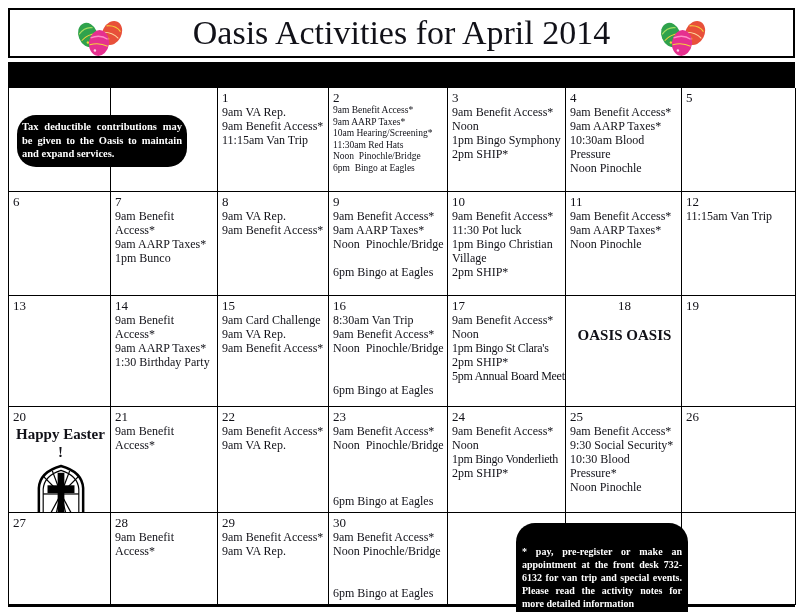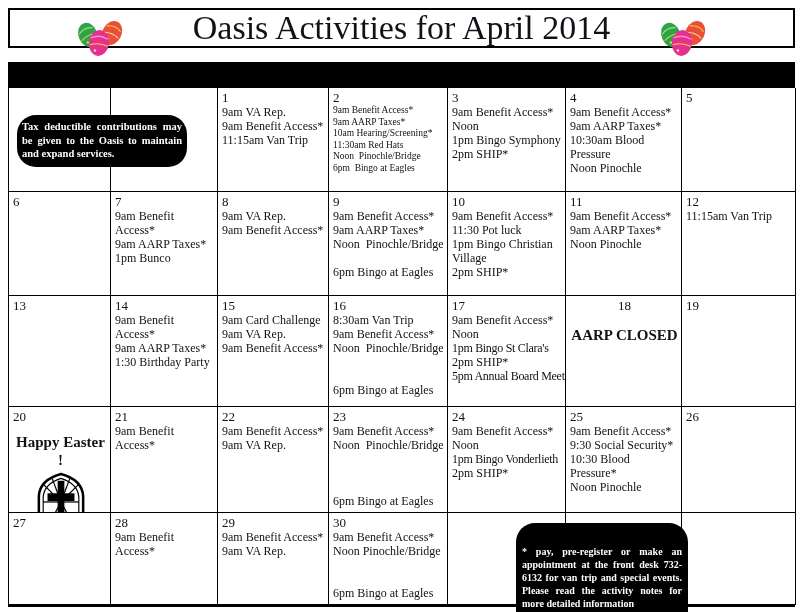--- a/index.html
+++ b/index.html
@@ -9,21 +9,21 @@
     background: #ffffff;
     position: relative;
     overflow: hidden;
     font-family: "Liberation Serif", serif;
     color: #111118;
   }
 
   
   .title-box {
     position: absolute; left: 8px; top: 8px;
-    width: 787px; height: 40px;
+    width: 787px; height: 50px;
     border: 2px solid #000;
     background: #fff;
     display: flex; align-items: center; justify-content: center;
   }
   .title {
     margin: 0; font-weight: normal;
     font-size: 34px; line-height: 38px;
     font-family: "Liberation Serif", serif;
     white-space: nowrap;
   }
@@ -69,21 +69,21 @@
   .cell .line.small { font-size: 12px; letter-spacing: -0.3px; white-space: nowrap; }
   .cell.small { font-size: 9.5px; line-height: 11.5px; }
   .cell.small .line { min-height: 11.5px; }
 
   .cell.closed { text-align: center; }
   .closed-wrap { margin-top: 12px; }
   .closed-line { font-weight: bold; font-size: 15px; line-height: 21px; white-space: pre-wrap; }
 
   .cell.easter .greet {
     font-weight: bold; font-size: 15px; line-height: 18px;
-    text-align: center; margin-top: 9px; white-space: pre-wrap;
+    text-align: center; margin-top: 1px; white-space: pre-wrap;
   }
   .window { text-align: center; margin-top: 2px; }
 
   
   .note {
     position: absolute; z-index: 3;
     background: #000; color: #fff;
     font-family: "Liberation Serif", serif;
     font-weight: bold;
     text-align: justify;
@@ -261,21 +261,21 @@
       <div class="num">17</div>
       <div class="line">9am Benefit Access*</div>
       <div class="line">Noon</div>
       <div class="line small">1pm Bingo  St Clara's</div>
       <div class="line">2pm SHIP*</div>
       <div class="line small">5pm Annual Board Meeting</div>
     </div>
     <div class="cell closed">
       <div class="num">18</div>
       <div class="closed-wrap">
-        <div class="closed-line">AARP CLOSED</div>
+        <div class="closed-line">OASIS OASIS</div>
       </div>
     </div>
     <div class="cell">
       <div class="num">19</div>
     </div>
     <div class="cell easter">
       <div class="num">20</div>
       <div class="greet">Happy Easter !</div>
       <div class="window"><svg width="52" height="60" viewBox="0 0 54 62">
           <path d="M4,60 L4,26 Q5,9 27,3 Q49,9 50,26 L50,60 Z" fill="#fff" stroke="#000" stroke-width="2.6"></path>

